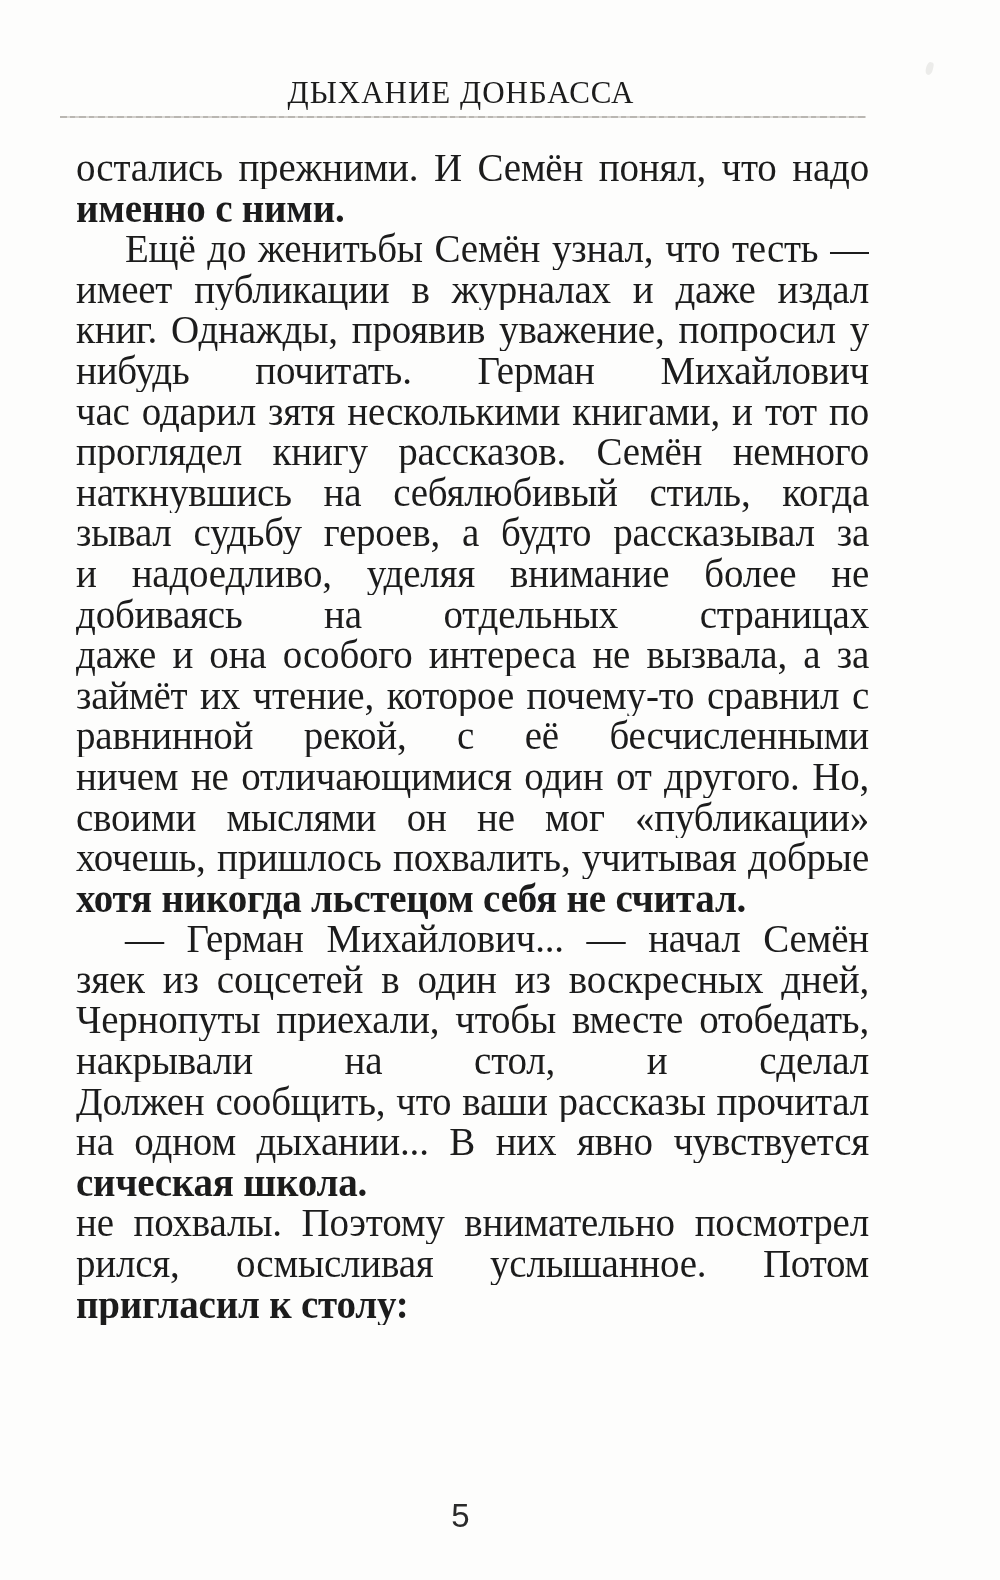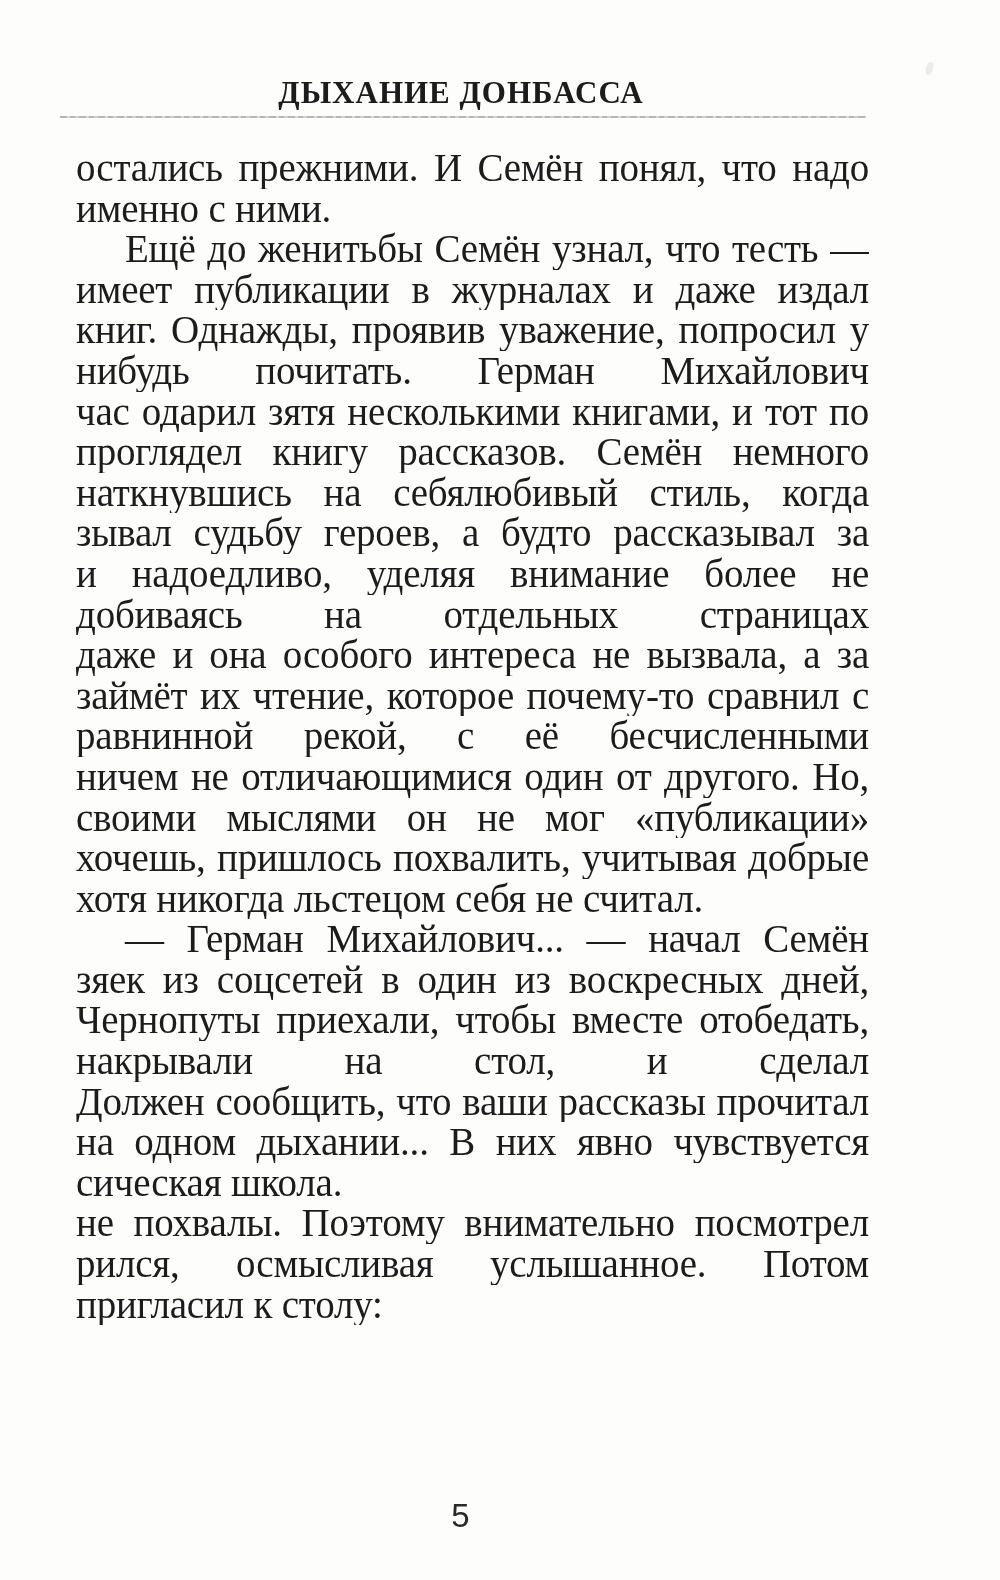--- a/index.html
+++ b/index.html
@@ -19,21 +19,21 @@
     font-family: "Liberation Serif", serif;
     color: var(--text);
     overflow: hidden;
   }
   .running-header {
     position: absolute;
     top: 75px; left: 64px; width: 794px;
     text-align: center;
     font-size: 31px;
     line-height: 36px;
-    font-weight: 700;
+    font-weight: 400;
     letter-spacing: 1px;
     color: var(--text);
     white-space: nowrap;
   }
   .header-rule {
     position: absolute;
     top: 116px; left: 60px; width: 806px; height: 2px;
     background: repeating-linear-gradient(90deg,
       var(--rule) 0 7px, #d9d7d3 7px 10px, var(--rule) 10px 15px, #cfccc8 15px 19px);
     opacity: 0.95;
@@ -48,20 +48,21 @@
   }
   .line {
     height: 40.6px;
     overflow: hidden;
     text-align: justify;
     text-align-last: justify;
   }
   .line.last {
     text-align: left;
     text-align-last: left;
+    font-weight: bold;
   }
   .line.indent { text-indent: 49px; }
   .page-number {
     position: absolute;
     top: 1496px; left: 64px; width: 793px;
     text-align: center;
     font-size: 33px;
     line-height: 40px;
     font-family: "Liberation Sans", sans-serif;
     color: #2a2a2a;

